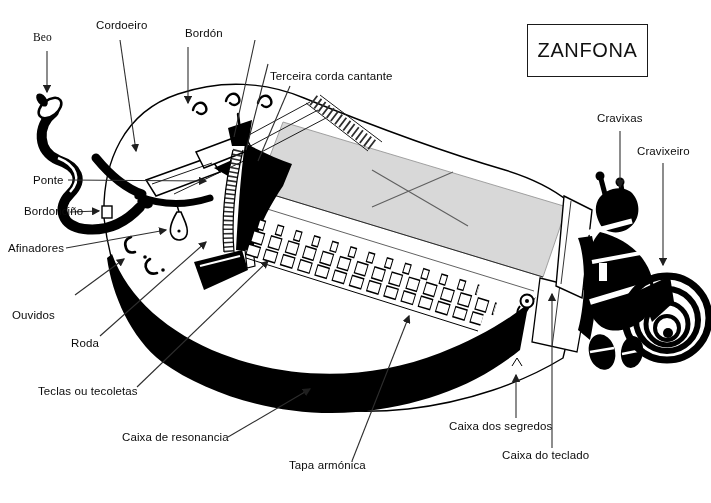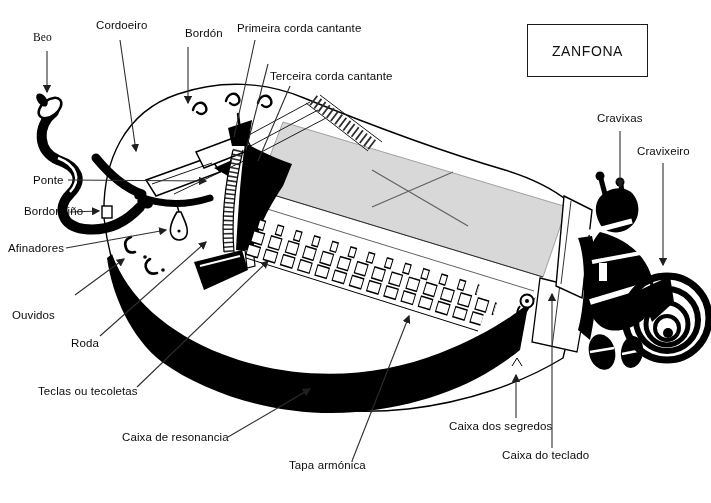--- a/index.html
+++ b/index.html
@@ -10,21 +10,21 @@
   .art { position:absolute; left:0; top:0; }
   .lbl {
     position:absolute; font-size:11.5px; color:#0b0b0b;
     white-space:nowrap; line-height:1.1; letter-spacing:0.1px;
   }
   .title-box {
     position:absolute; left:527px; top:24px; width:121px; height:53px;
     border:1.6px solid #1a1a1a; display:flex; align-items:center; justify-content:center;
     background:#ffffff; box-sizing:border-box;
   }
-  .title-box span { font-size:14px; letter-spacing:0.6px; color:#111; }
+  .title-box span { font-size:20px; letter-spacing:0.6px; color:#111; }
 </style>
 </head>
 <body>
 
 <div class="canvas">
 
   <svg class="art" width="711" height="503" viewBox="0 0 711 503">
     <defs>
       <marker id="arr" viewBox="0 0 10 10" refX="8.5" refY="5" markerWidth="7.5" markerHeight="7.5" orient="auto">
         <path d="M0,0 L10,5 L0,10 z" fill="#1f1f1f"></path>
@@ -189,21 +189,20 @@
     </g>
   </svg>
 
   <div class="title-box">
     <span>ZANFONA</span>
   </div>
 
   <div class="lbl" style="left:33px; top:31px;font-family:Liberation Serif, serif;">Beo</div>
   <div class="lbl" style="left:96px; top:19px;">Cordoeiro</div>
   <div class="lbl" style="left:169px; top:27px;margin-left:16px;">Bordón</div>
-  <div class="lbl" style="left:237px; top:22px;">Primeira corda cantante</div>
   <div class="lbl" style="left:270px; top:70px;">Terceira corda cantante</div>
   <div class="lbl" style="left:597px; top:112px;">Cravixas</div>
   <div class="lbl" style="left:637px; top:145px;">Cravixeiro</div>
   <div class="lbl" style="left:33px; top:174px;text-align:right;">Ponte</div>
   <div class="lbl" style="left:4px; top:205px;padding-left:20px;">Bordonciño</div>
   <div class="lbl" style="left:8px; top:242px;">Afinadores</div>
   <div class="lbl" style="left:12px; top:292px;margin-top:17px;">Ouvidos</div>
   <div class="lbl" style="left:71px; top:337px;">Roda</div>
   <div class="lbl" style="left:38px; top:385px;">Teclas ou tecoletas</div>
   <div class="lbl" style="left:122px; top:431px;">Caixa de resonancia</div>

